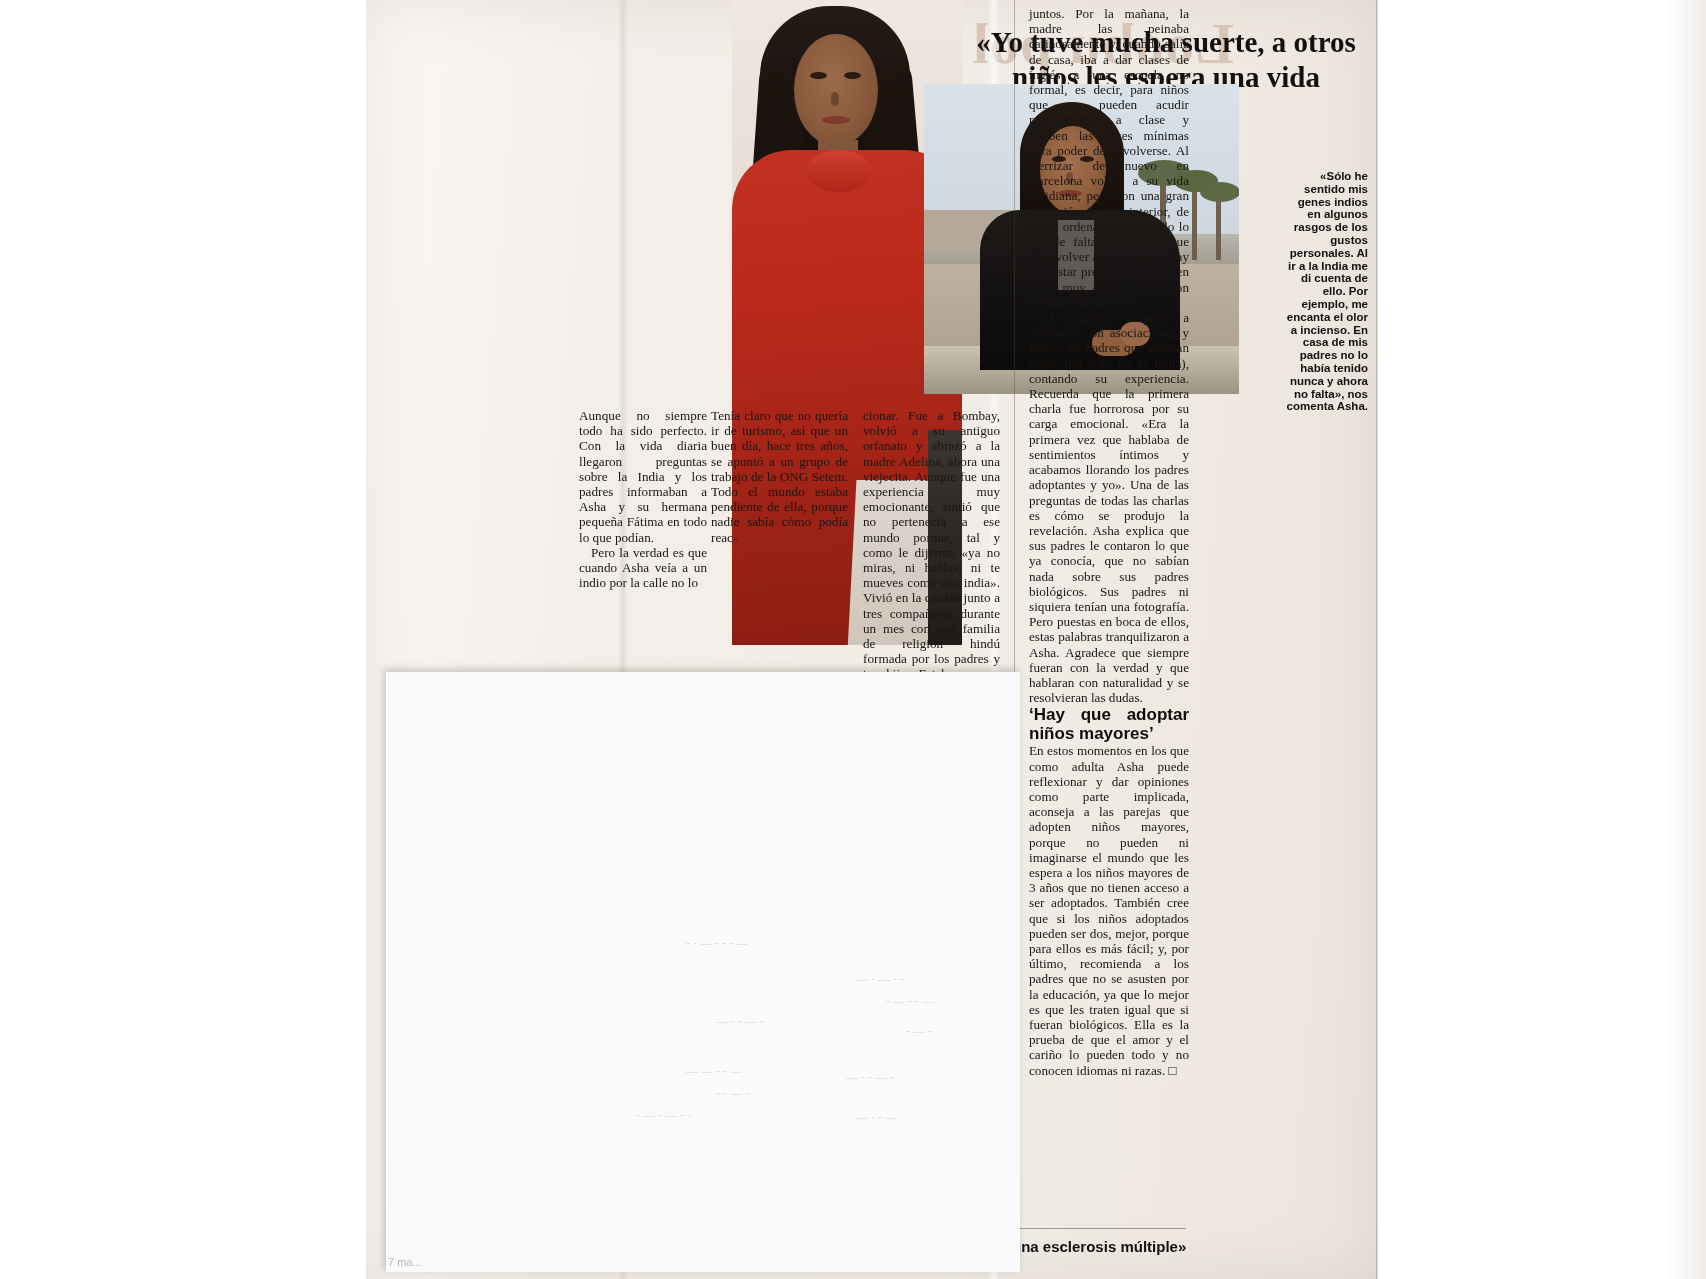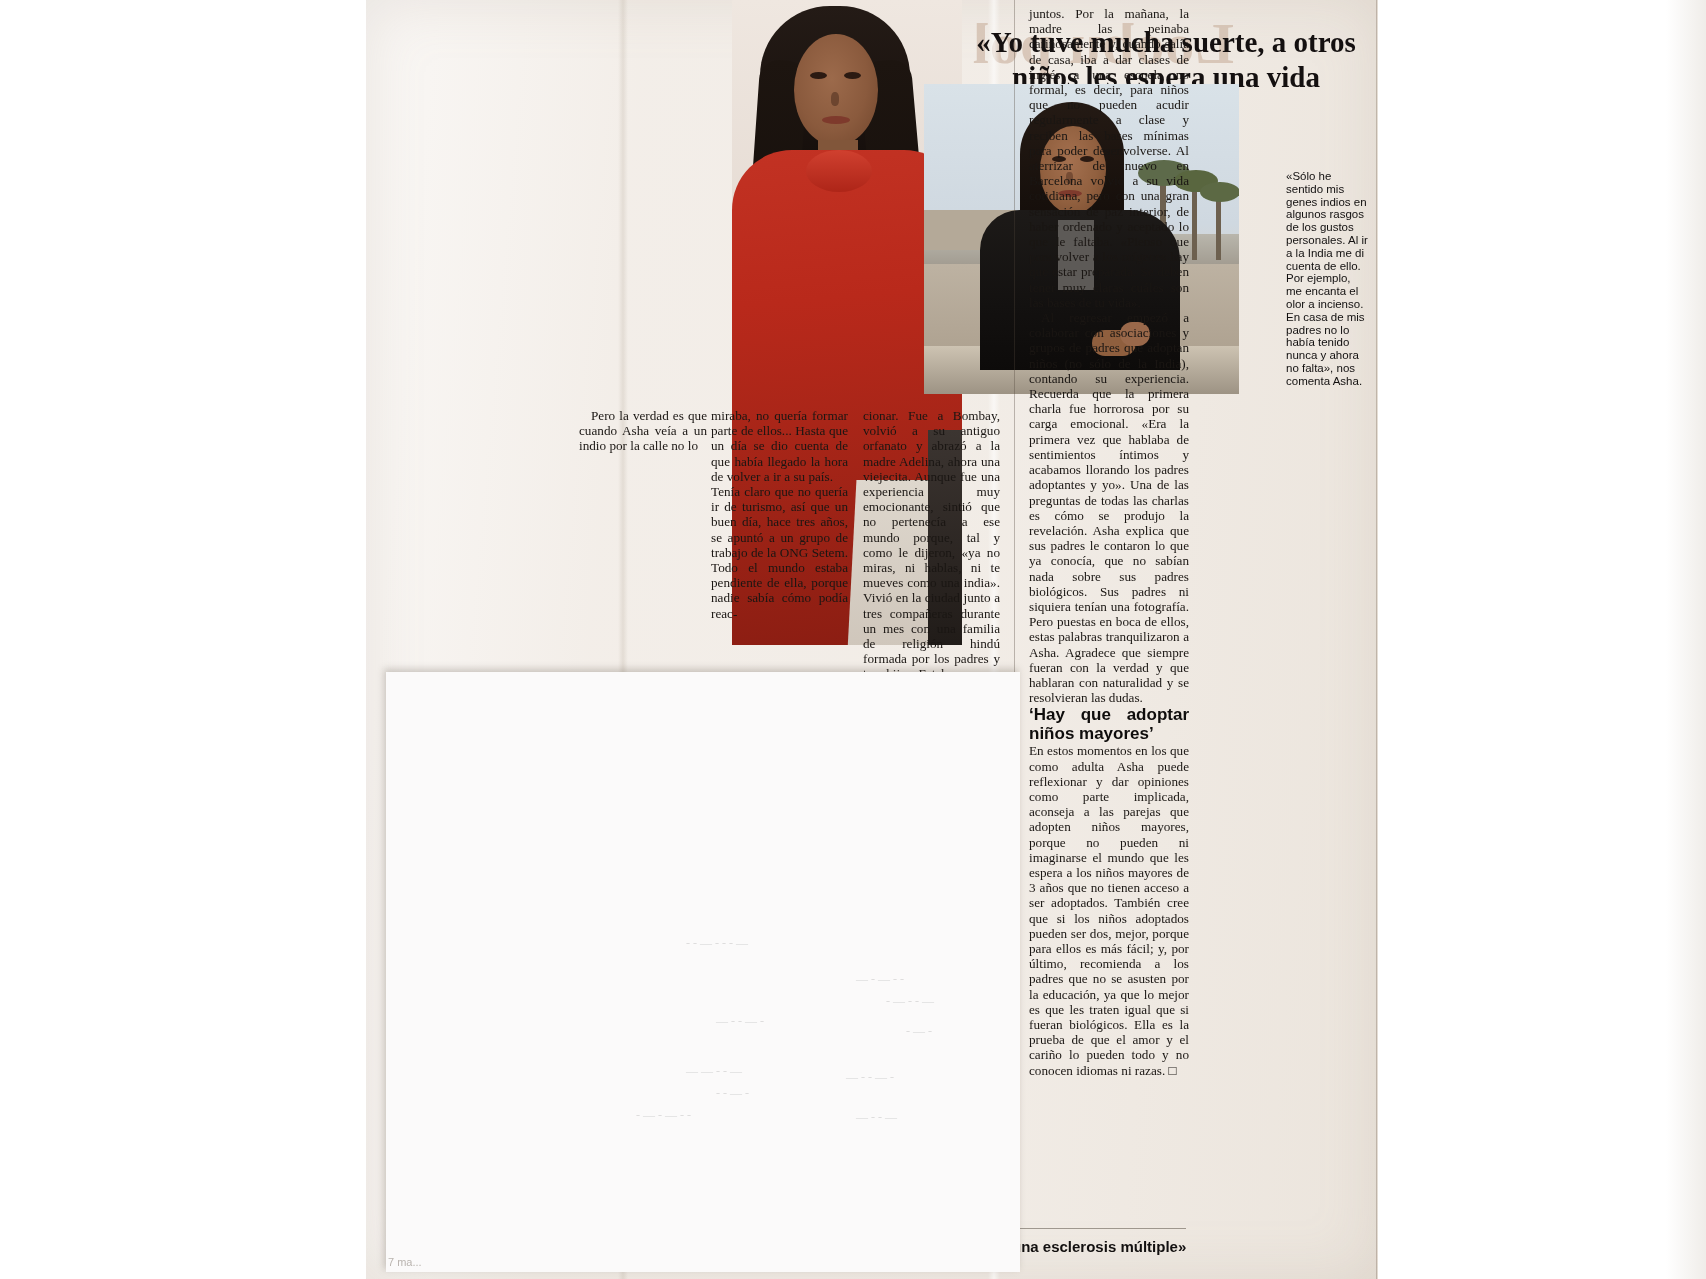--- a/index.html
+++ b/index.html
@@ -97,23 +97,23 @@
 
   
   #caption {
     position: absolute;
     left: 920px;
     top: 170px;
     width: 82px;
     font-family: "Liberation Sans", sans-serif;
     font-size: 11.5px;
     line-height: 12.8px;
-    font-weight: normal;
+    font-weight: bold;
     color: #121010;
-    text-align: left;
+    text-align: right;
   }
 
   
   .subhead {
     font-family: "Liberation Sans", sans-serif;
     font-weight: bold;
     font-size: 17px;
     line-height: 19px;
     color: #0f0d0c;
     margin: 9px 0 4px 0;
@@ -260,25 +260,25 @@
 
     <div style="position:absolute;left:134px;top:136px;width:36px;height:70px;background:#5d5a57;"></div>
 
     <div style="position:absolute;left:168px;top:246px;width:44px;height:26px;border-radius:14px;background:#8f5f3e;"></div>
     <div style="position:absolute;left:196px;top:238px;width:30px;height:24px;border-radius:12px;background:#99684a;"></div>
   </div>
 
   <div id="caption">«Sólo he sentido mis genes indios en algunos rasgos de los gustos personales. Al ir a la India me di cuenta de ello. Por ejemplo, me encanta el olor a incienso. En casa de mis padres no lo había tenido nunca y ahora no falta», nos comenta Asha.</div>
 
   <div class="col" id="col1" style="left:213px;top:408px;width:128px;">
+    <p class="first">Aunque no siempre todo ha sido perfecto. Con la vida diaria llegaron preguntas sobre la India y los padres informaban a Asha y su hermana pequeña Fátima en todo lo que podían.</p>
     <p>Pero la verdad es que cuando Asha veía a un indio por la calle no lo</p>
   </div>
 
   <div class="col" id="col2" style="left:345px;top:408px;width:137px;">
-    <p class="first">miraba, no quería formar parte de ellos... Hasta que un día se dio cuenta de que había llegado la hora de volver a ir a su país.</p>
     <p class="first">Tenía claro que no quería ir de turismo, así que un buen día, hace tres años, se apuntó a un grupo de trabajo de la ONG Setem. Todo el mundo estaba pendiente de ella, porque nadie sabía cómo podía reac-</p>
   </div>
 
   <div class="col" id="col3" style="left:497px;top:408px;width:137px;">
     <p class="first">cionar. Fue a Bombay, volvió a su antiguo orfanato y abrazó a la madre Adelina, ahora una viejecita. Aunque fue una experiencia muy emocionante, sintió que no pertenecía a ese mundo porque, tal y como le dijeron, «ya no miras, ni hablas, ni te mueves como una india». Vivió en la ciudad junto a tres compañeras durante un mes con una familia de religión hindú formada por los padres y tres hijas. Estaban en una casa de unos 30 m², donde dormían en hileras, todos</p>
   </div>
 
   <div class="col" id="col4" style="left:663px;top:6px;width:160px;">
     <p class="first">juntos. Por la mañana, la madre las peinaba cariñosamente y, cuando salía de casa, iba a dar clases de inglés a una escuela no formal, es decir, para niños que no pueden acudir regularmente a clase y reciben las bases mínimas para poder desenvolverse. Al aterrizar de nuevo en Barcelona volvió a su vida cotidiana, pero con una gran sensación de paz interior, de haber ordenado y aceptado lo que le faltaba. «Pienso que para volver a los orígenes hay que estar preparada. Se deben tener muy claras cuáles son las bases de tu vida».</p>
     <p>Al regresar empezó a colaborar con asociaciones y grupos de padres que adoptan niños (no sólo de la India), contando su experiencia. Recuerda que la primera charla fue horrorosa por su carga emocional. «Era la primera vez que hablaba de sentimientos íntimos y acabamos llorando los padres adoptantes y yo». Una de las preguntas de todas las charlas es cómo se produjo la revelación. Asha explica que sus padres le contaron lo que ya conocía, que no sabían nada sobre sus padres biológicos. Sus padres ni siquiera tenían una fotografía. Pero puestas en boca de ellos, estas palabras tranquilizaron a Asha. Agradece que siempre fueran con la verdad y que hablaran con naturalidad y se resolvieran las dudas.</p>

